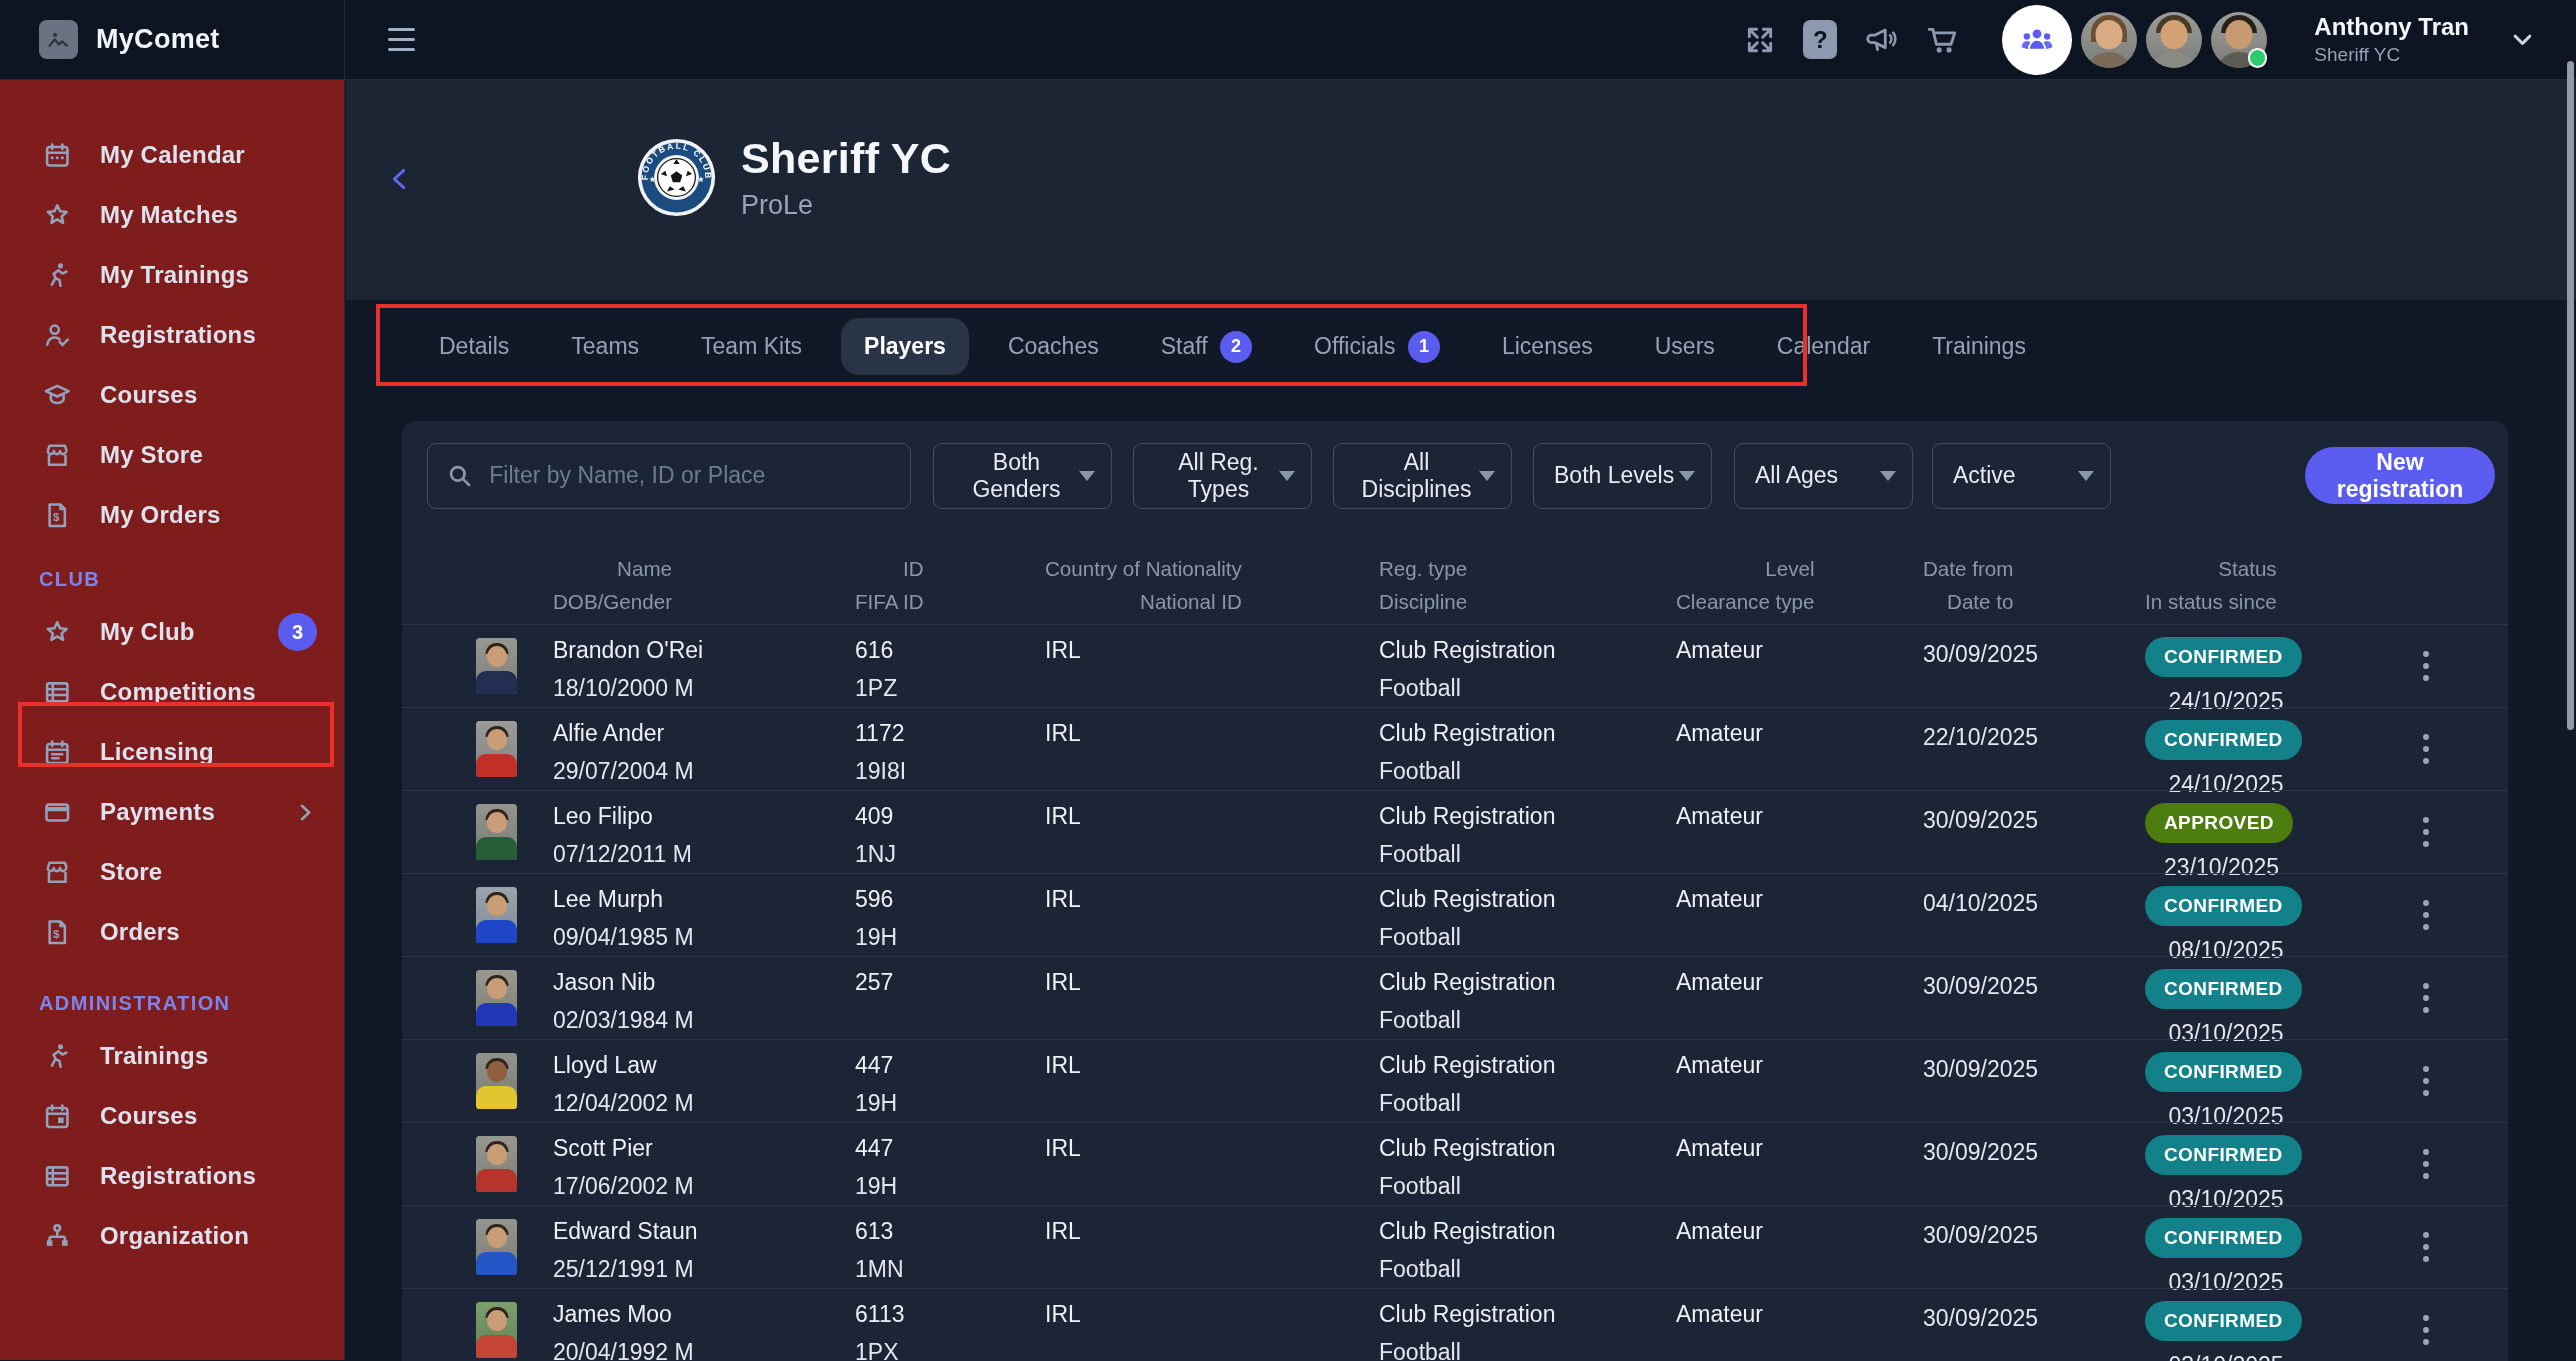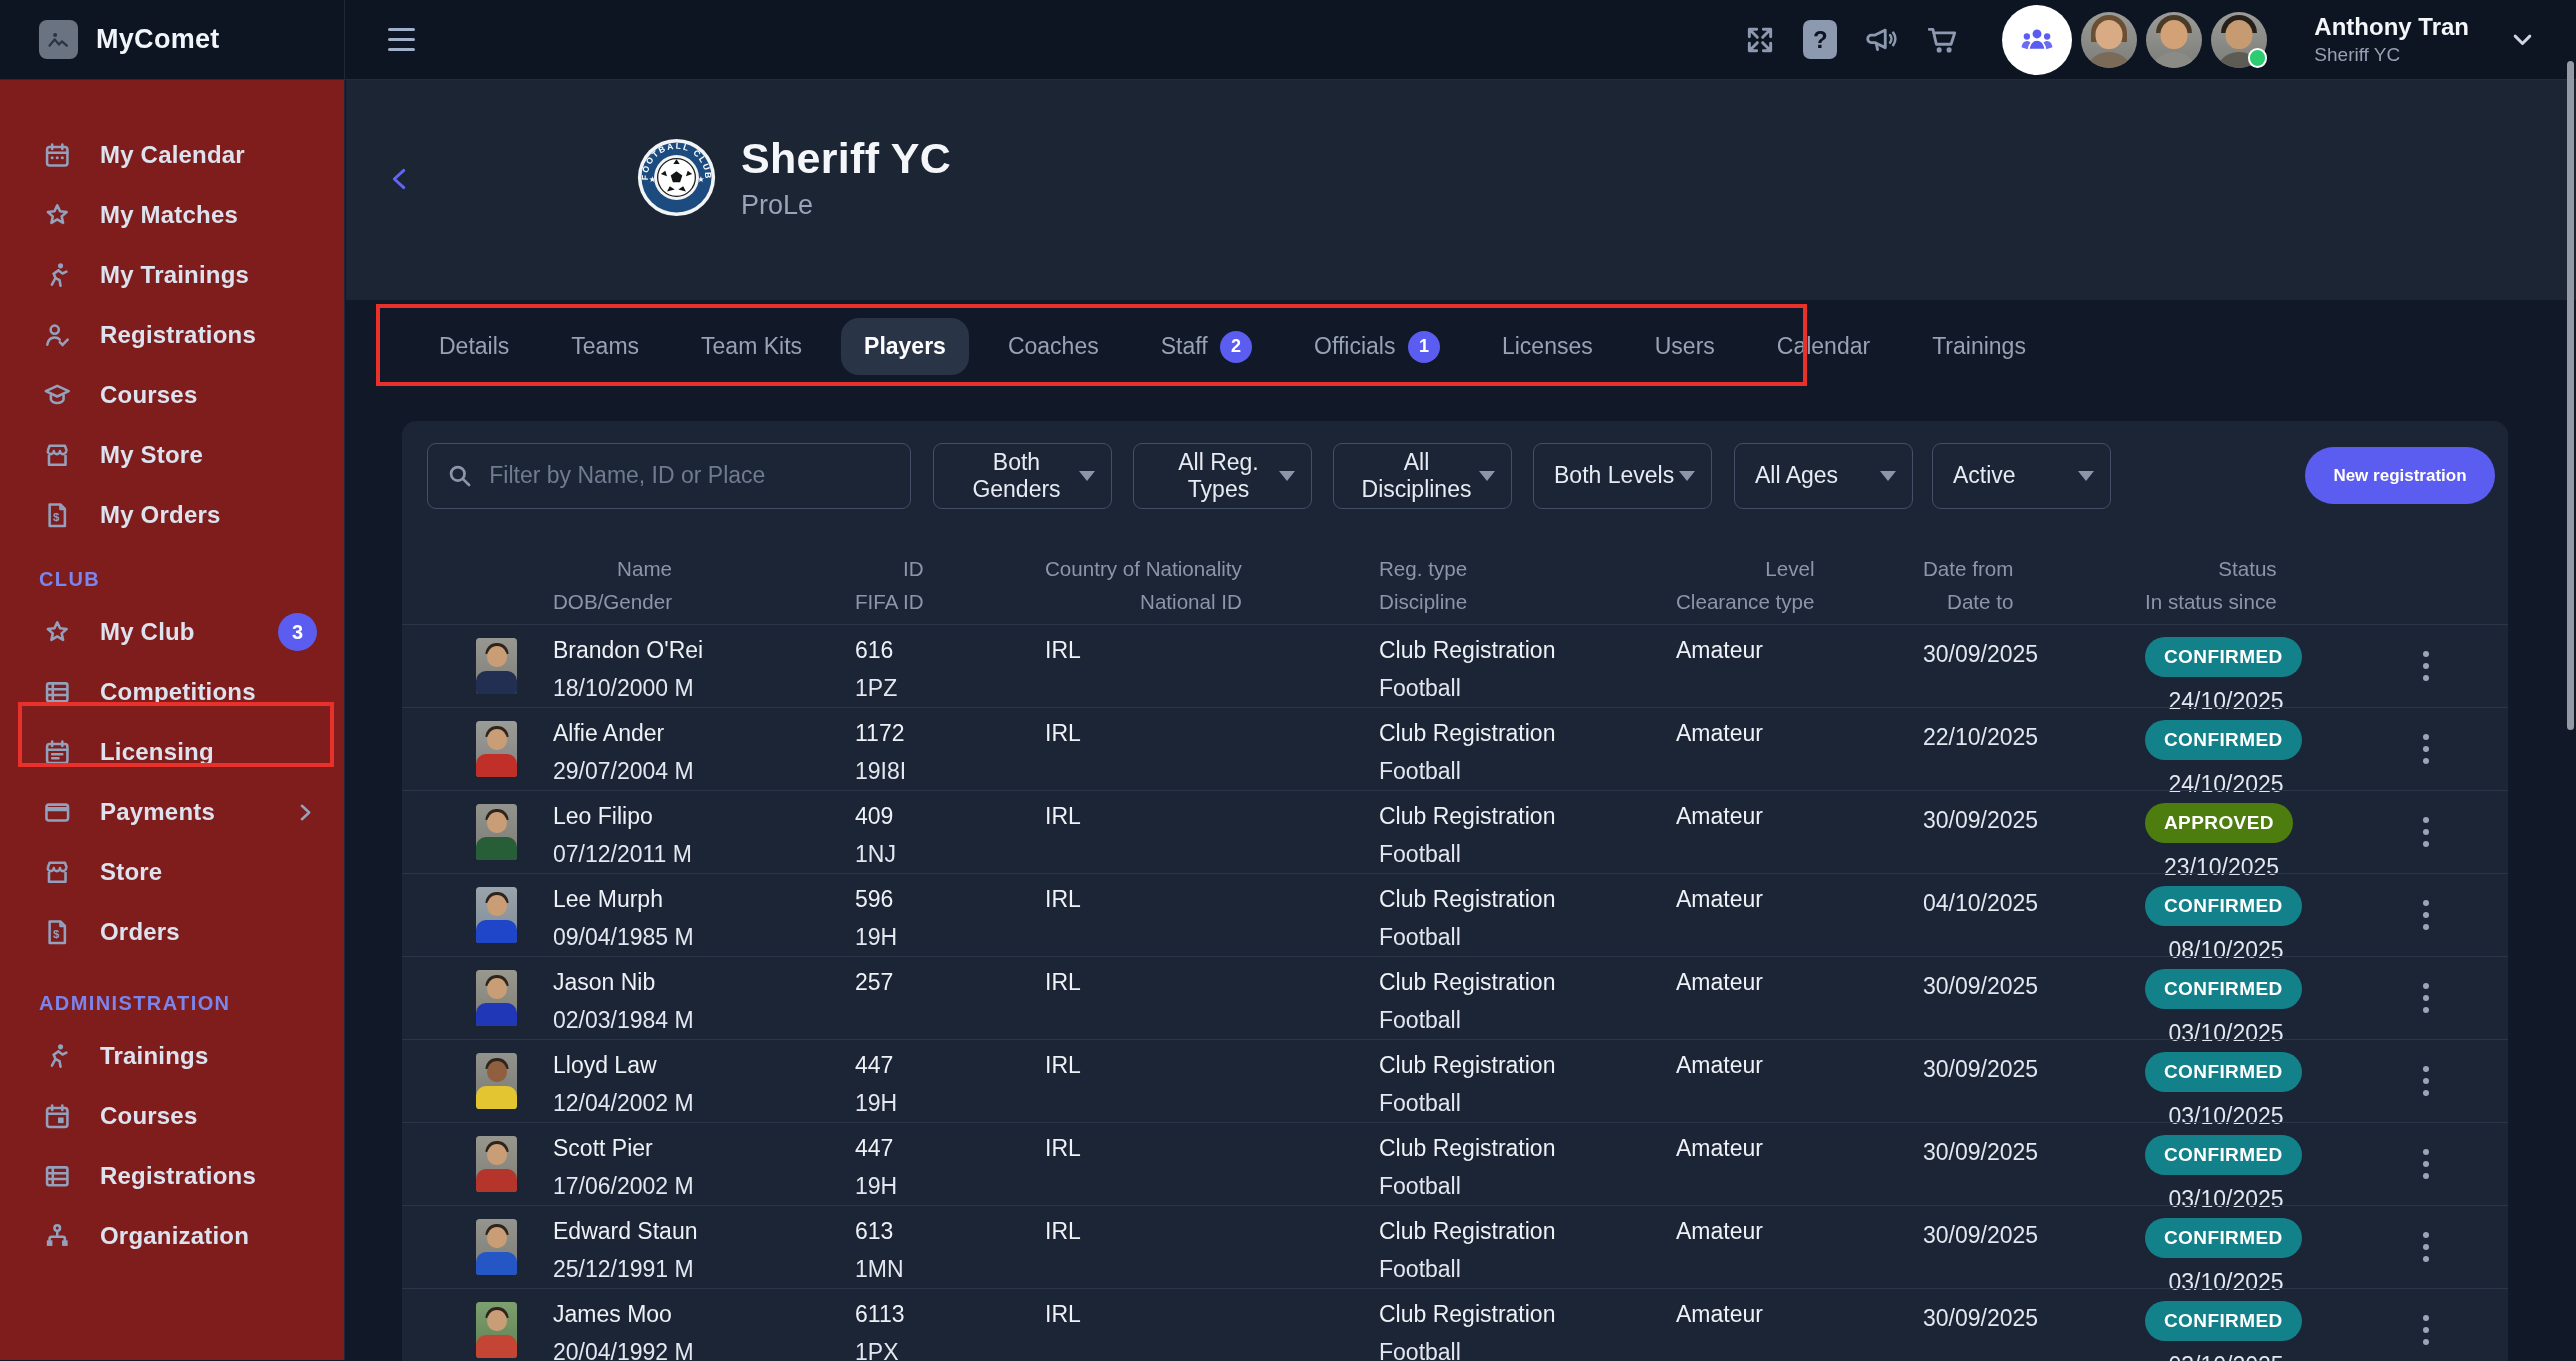--- a/index.html
+++ b/index.html
@@ -70,21 +70,21 @@
           box-sizing:border-box;display:flex;align-items:center;gap:14.3px;padding:0 18px;}
   .search svg{color:#8b96aa;flex:0 0 auto;}
   .search input{flex:1;background:transparent;border:0;outline:none;color:#e7ebf3;font-size:23px;font-family:"Liberation Sans",sans-serif;}
   .search input::placeholder{color:#6f7b91;}
   .dd{position:absolute;top:21.5px;height:66px;width:179px;border:1.8px solid #434f66;border-radius:9px;box-sizing:border-box;
       background:none;cursor:pointer;display:flex;align-items:center;justify-content:space-between;
       padding:0 16px 0 20px;color:#e7ebf3;font-size:23px;font-family:"Liberation Sans",sans-serif;}
   .caret{width:0;height:0;border-left:8px solid transparent;border-right:8px solid transparent;border-top:10px solid #8b96aa;}
   .dd-1{left:531px;}.dd-2{left:731px;padding-left:24px;}.dd-3{left:931px;}.dd-4{left:1131px;}.dd-5{left:1332px;}.dd-6{left:1530px;}
   .btn-new{position:absolute;left:1903px;top:26px;width:190px;height:57px;border:0;border-radius:29px;background:#5b5cf0;
-           color:#ffffff;font-size:17px;font-weight:600;cursor:pointer;font-family:"Liberation Sans",sans-serif;}
+           color:#ffffff;font-size:23px;font-weight:600;cursor:pointer;font-family:"Liberation Sans",sans-serif;}
 
   
   .thead{position:absolute;left:0;top:136px;width:100%;height:67px;text-align:right;}
   .hcell{position:absolute;display:flex;flex-direction:column;gap:9px;font-size:20.6px;color:#8c96aa;}
   .c-name{left:151px;}.c-id{left:453px;}.c-country{left:643px;}.c-reg{left:977px;}
   .c-level{left:1274px;}.c-date{left:1521px;}.c-status{left:1743px;}
   .rows{position:absolute;left:0;top:203px;width:100%;}
   .row{position:relative;height:82px;border-top:0.9px solid #2b3547;cursor:pointer;}
   .row:last-child{border-bottom:0.9px solid #2b3547;}
   .cell{position:absolute;top:11.6px;display:flex;flex-direction:column;gap:11.6px;font-size:23px;color:#e2e7f0;}

